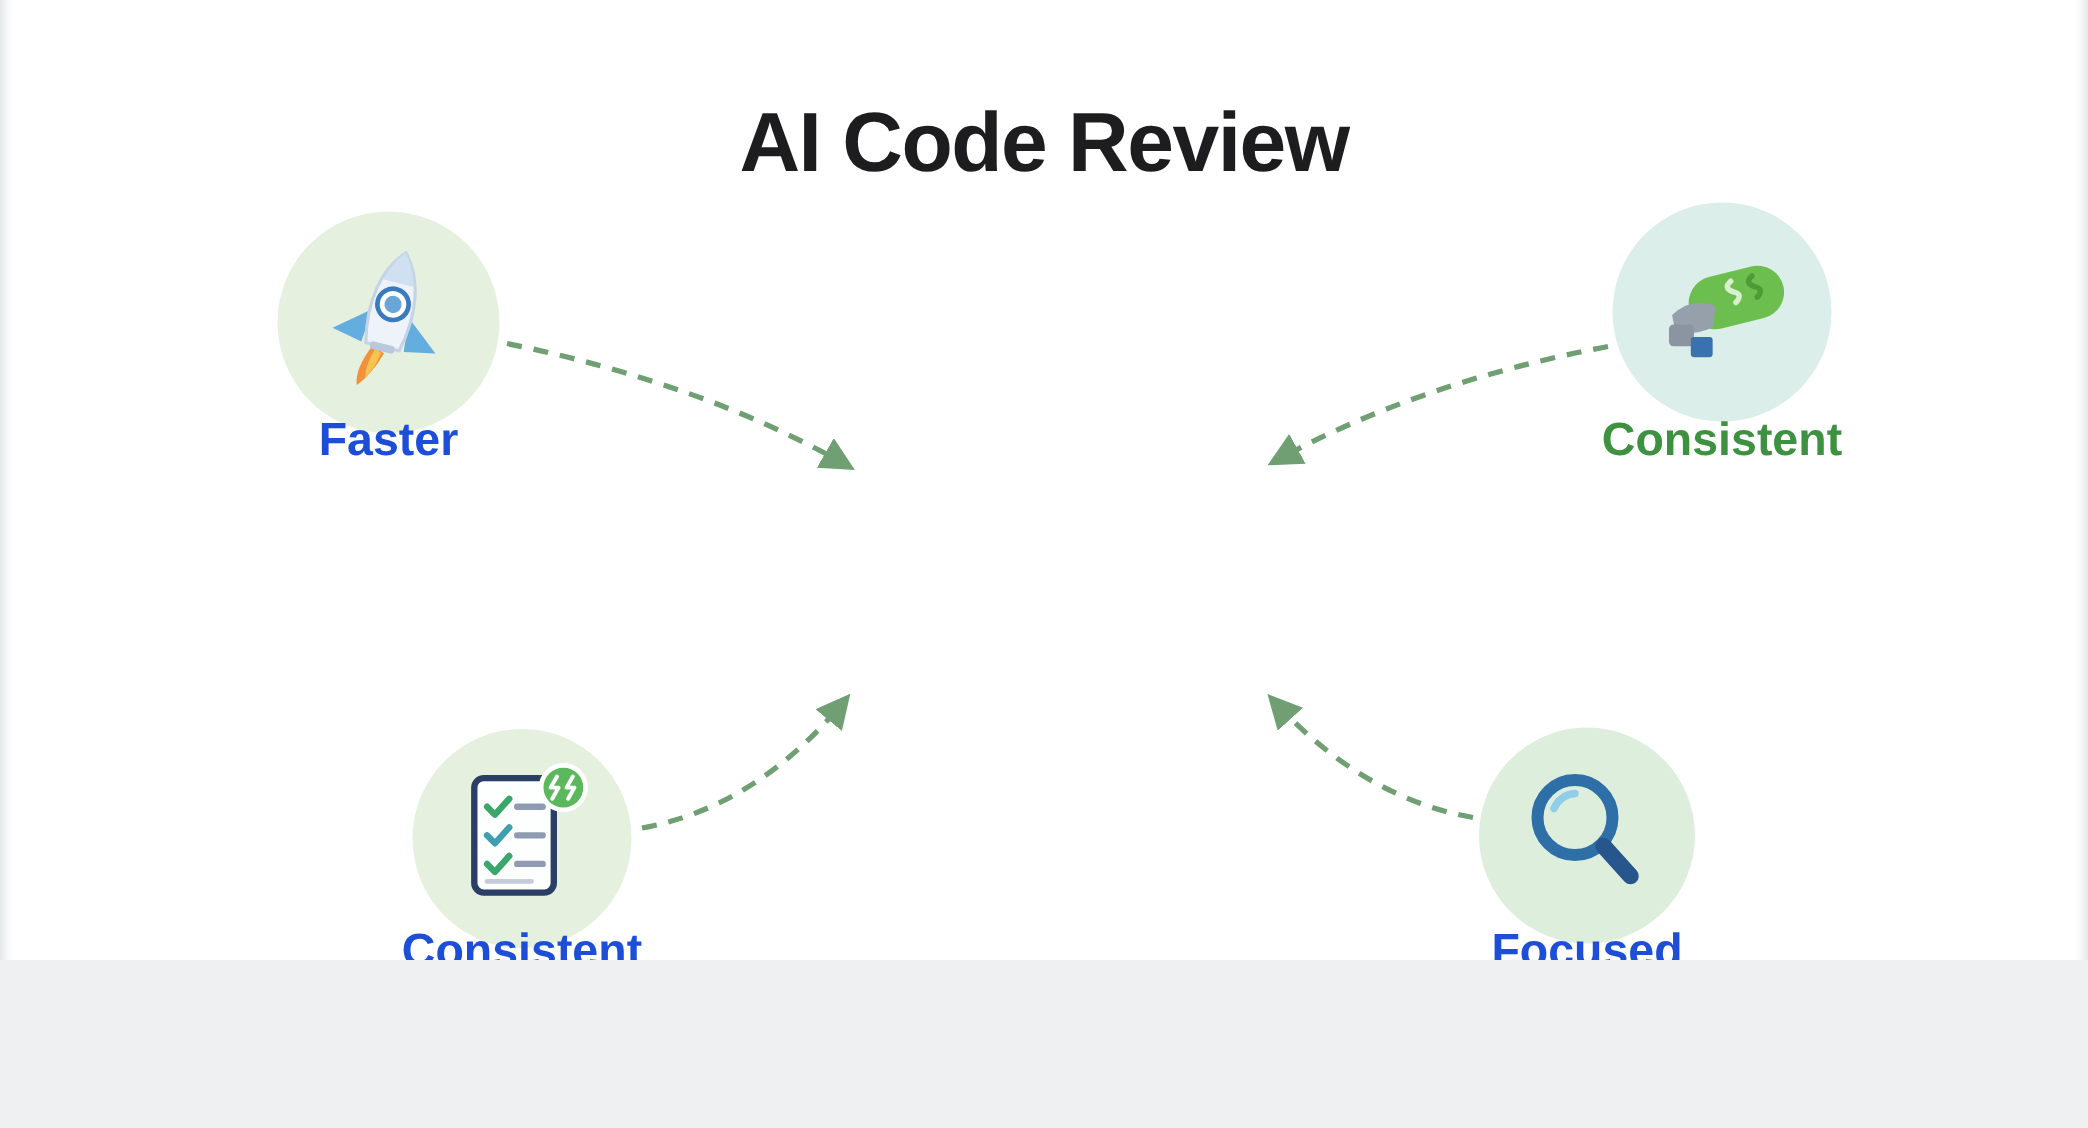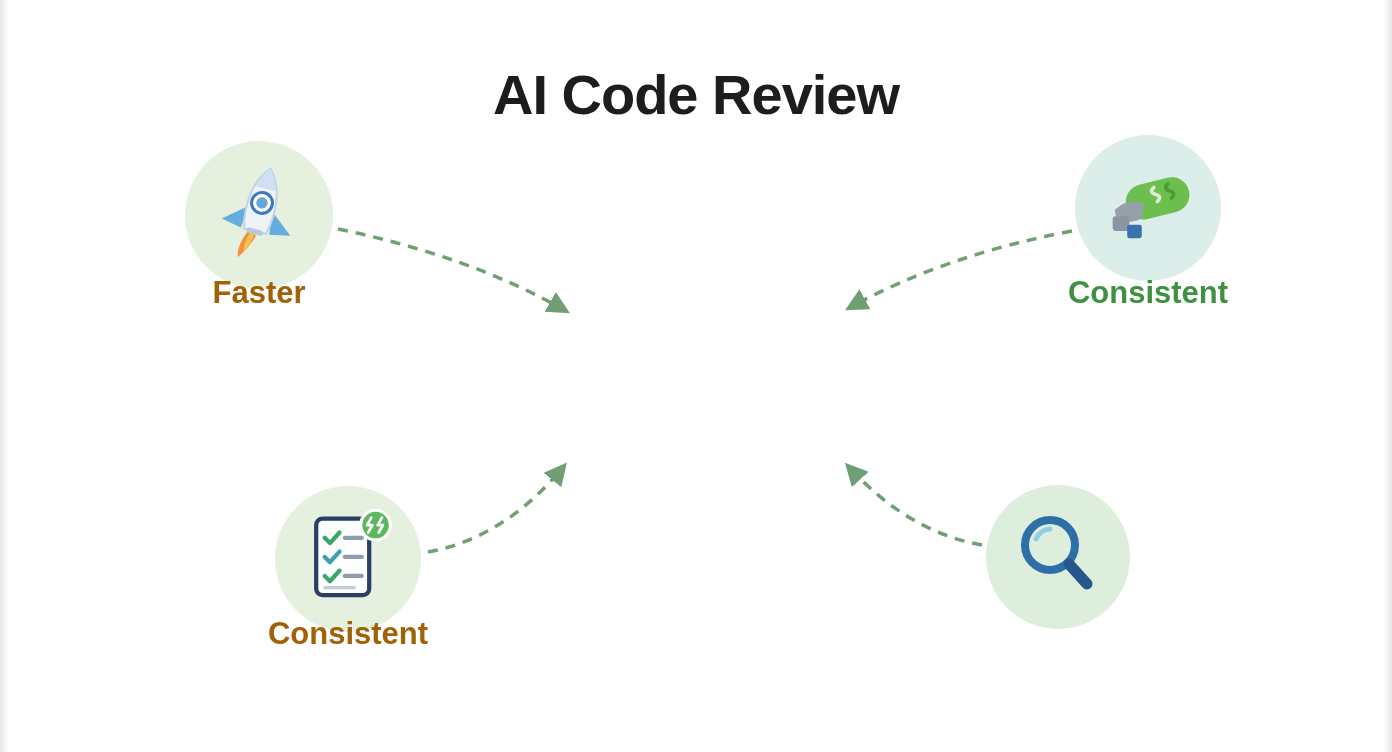--- a/index.html
+++ b/index.html
@@ -1,18 +1,18 @@
 <!DOCTYPE html>
 <html><head>
 <meta charset="utf-8">
 <style>
   html,body{margin:0;padding:0;background:#eef0f2;}
   .page{
     position:relative;
-    width:1392px;height:752px;
+    width:1392px;height:640px;
     margin:0 auto;
     background:#ffffff;
     overflow:hidden;
     font-family:"Liberation Sans", sans-serif;
     box-shadow:inset 10px 0 8px -8px #d9dcdf, inset -10px 0 8px -8px #d9dcdf;
   }
   .title{
     position:absolute;left:0;top:62px;width:100%;
     text-align:center;
     font-size:56px;font-weight:800;color:#1d1d1f;
@@ -20,21 +20,21 @@
   }
   .arrows{position:absolute;left:0;top:0;z-index:1;}
   .node{position:absolute;z-index:2;}
   .node-circle{
     border-radius:50%;
     display:flex;align-items:center;justify-content:center;
   }
   .node-label{
     position:absolute;z-index:3;
     text-align:center;
-    font-size:31px;font-weight:700;color:#a16207;
+    font-size:31px;font-weight:700;color:#1d4ed8;
   }
   .node-label.green{color:#3f9142;}
   .center-node{
     position:absolute;left:566px;top:246px;z-index:2;
     width:280px;height:280px;border-radius:50%;
     background:#2e62ae;
     display:flex;flex-direction:column;align-items:center;justify-content:center;
   }
   .center-label{
     margin-top:4px;
@@ -128,15 +128,16 @@
   </div>
 
   <div class="node" style="left:986px;top:485px;">
     <div class="node-circle" style="width:144px;height:144px;background:#ddeedd;">
       <svg width="100" height="100" viewBox="0 0 100 100">
         <circle cx="42" cy="38" r="25" fill="none" stroke="#2f6fa8" stroke-width="8"></circle>
         <path d="M28 32 A16 16 0 0 1 42 22" fill="none" stroke="#8fcde8" stroke-width="5" stroke-linecap="round"></path>
         <line x1="61" y1="57" x2="79" y2="77" stroke="#26568c" stroke-width="11" stroke-linecap="round"></line>
       </svg>
     </div>
+    <div class="node-label" style="left:-85px;top:131px;width:314px;">Focused</div>
   </div>
 
 </div>
 
 </body></html>

